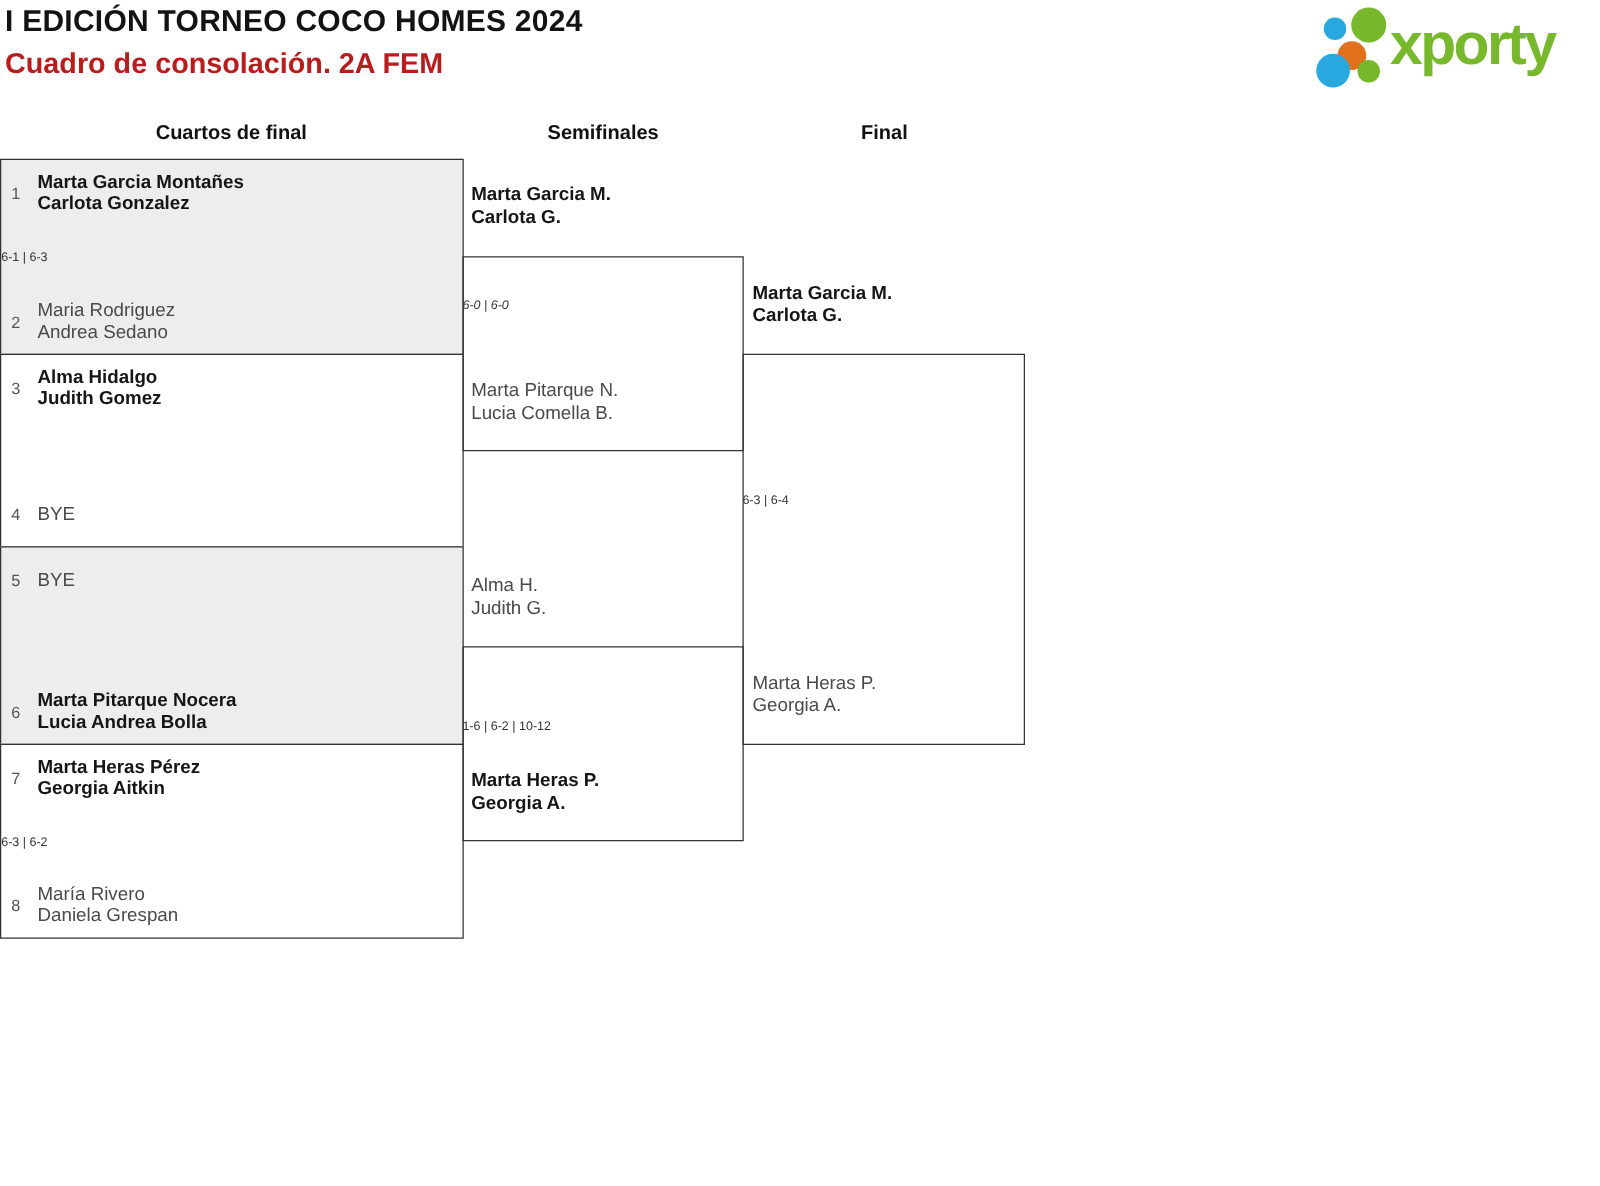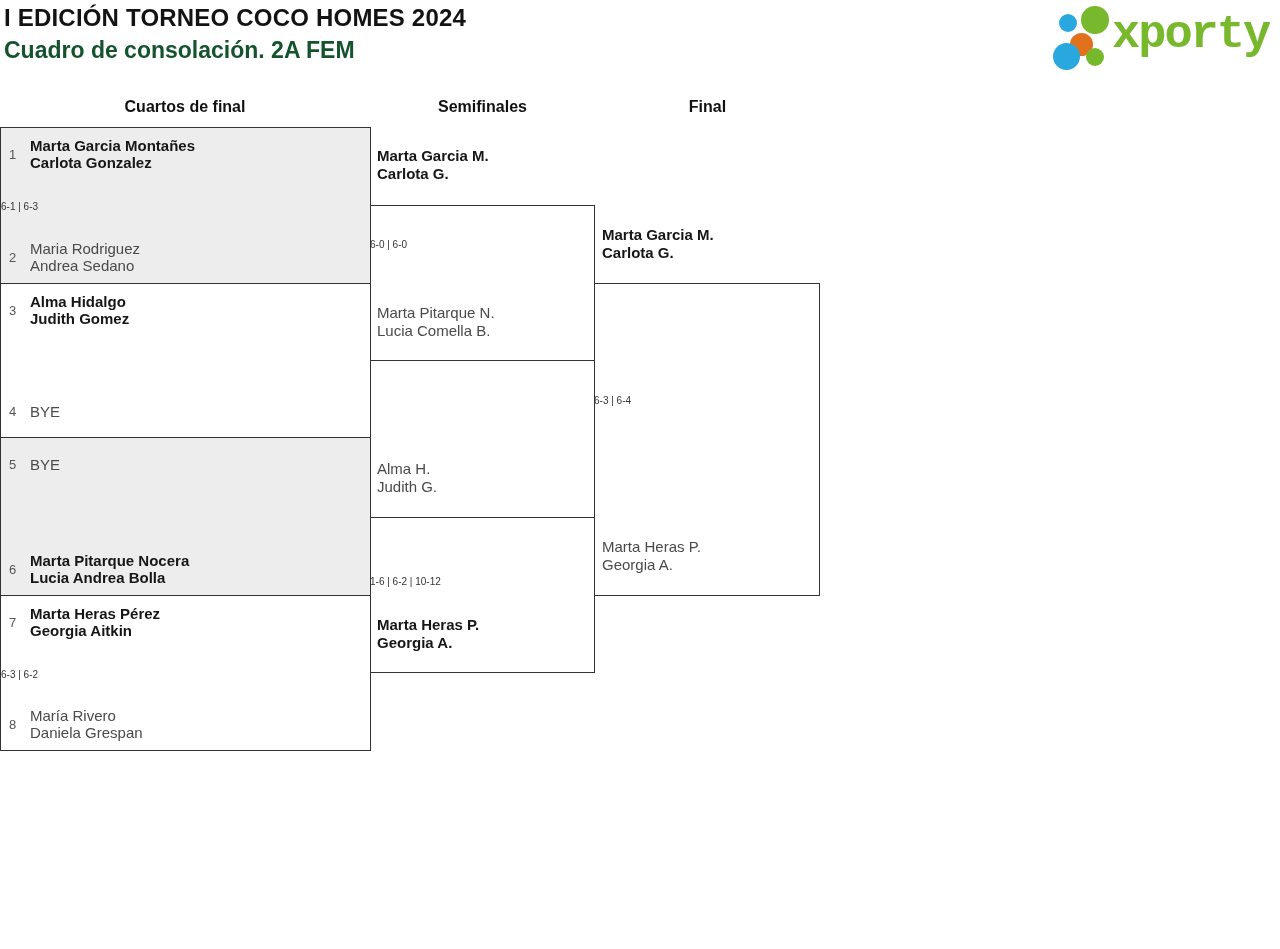--- a/index.html
+++ b/index.html
@@ -6,25 +6,25 @@
   .page {
     position:relative; width:1280px; height:949px; background:#ffffff;
     font-family:"Liberation Sans", sans-serif; overflow:hidden; color:#141414;
   }
   .title {
     position:absolute; left:4px; top:2px; font-size:24px; line-height:31px;
     font-weight:700; color:#131313; letter-spacing:0.2px; white-space:nowrap;
   }
   .subtitle {
     position:absolute; left:4px; top:35px; font-size:23px; line-height:30px;
-    font-weight:700; color:#14532d; white-space:nowrap;
-  }
-
-  
-  .logo { position:absolute; left:1046px; top:5px; width:234px; height:72px;font-family:Liberation Mono, monospace; }
+    font-weight:700; color:#b91c1c; white-space:nowrap;
+  }
+
+  
+  .logo { position:absolute; left:1046px; top:5px; width:234px; height:72px; }
   .dot { position:absolute; border-radius:50%; }
   .dot-blue-sm  { left:13px; top:9px;  width:18px; height:18px; background:#29a8e0; }
   .dot-green-lg { left:35px; top:1px;  width:28px; height:28px; background:#77b82d; }
   .dot-orange   { left:24px; top:28px; width:23px; height:23px; background:#e2711d; }
   .dot-blue-lg  { left:7px;  top:38px; width:27px; height:27px; background:#29a8e0; }
   .dot-green-sm { left:40px; top:43px; width:18px; height:18px; background:#77b82d; }
   .logo-text {
     position:absolute; left:66px; top:-2px; font-size:47px; line-height:64px;
     font-weight:700; color:#77b82d; letter-spacing:-2px;
   }
@@ -69,21 +69,21 @@
   .qf-score { left:0; right:0; top:71px; }
 
   
   .pair { position:absolute; font-size:15px; line-height:18px; white-space:nowrap; }
   .sf1-p1 { left:377px; top:147px; }
   .sf1-p2 { left:377px; top:304px; }
   .sf2-p1 { left:377px; top:460px; }
   .sf2-p2 { left:377px; top:616px; }
   .fin-p1 { left:602px; top:226px; }
   .fin-p2 { left:602px; top:538px; }
-  .sf1-score { left:370px; width:225px; top:237px; }
+  .sf1-score { left:370px; width:225px; top:237px;font-style:italic; }
   .sf2-score { left:370px; width:225px; top:549px;margin-top:25px; }
   .fin-score { left:594px; width:226px; top:393px; }
 </style>
 </head>
 <body>
 
 <div class="page">
 
   <div class="title">I EDICIÓN TORNEO COCO HOMES 2024</div>
   <div class="subtitle">Cuadro de consolación. 2A FEM</div>

